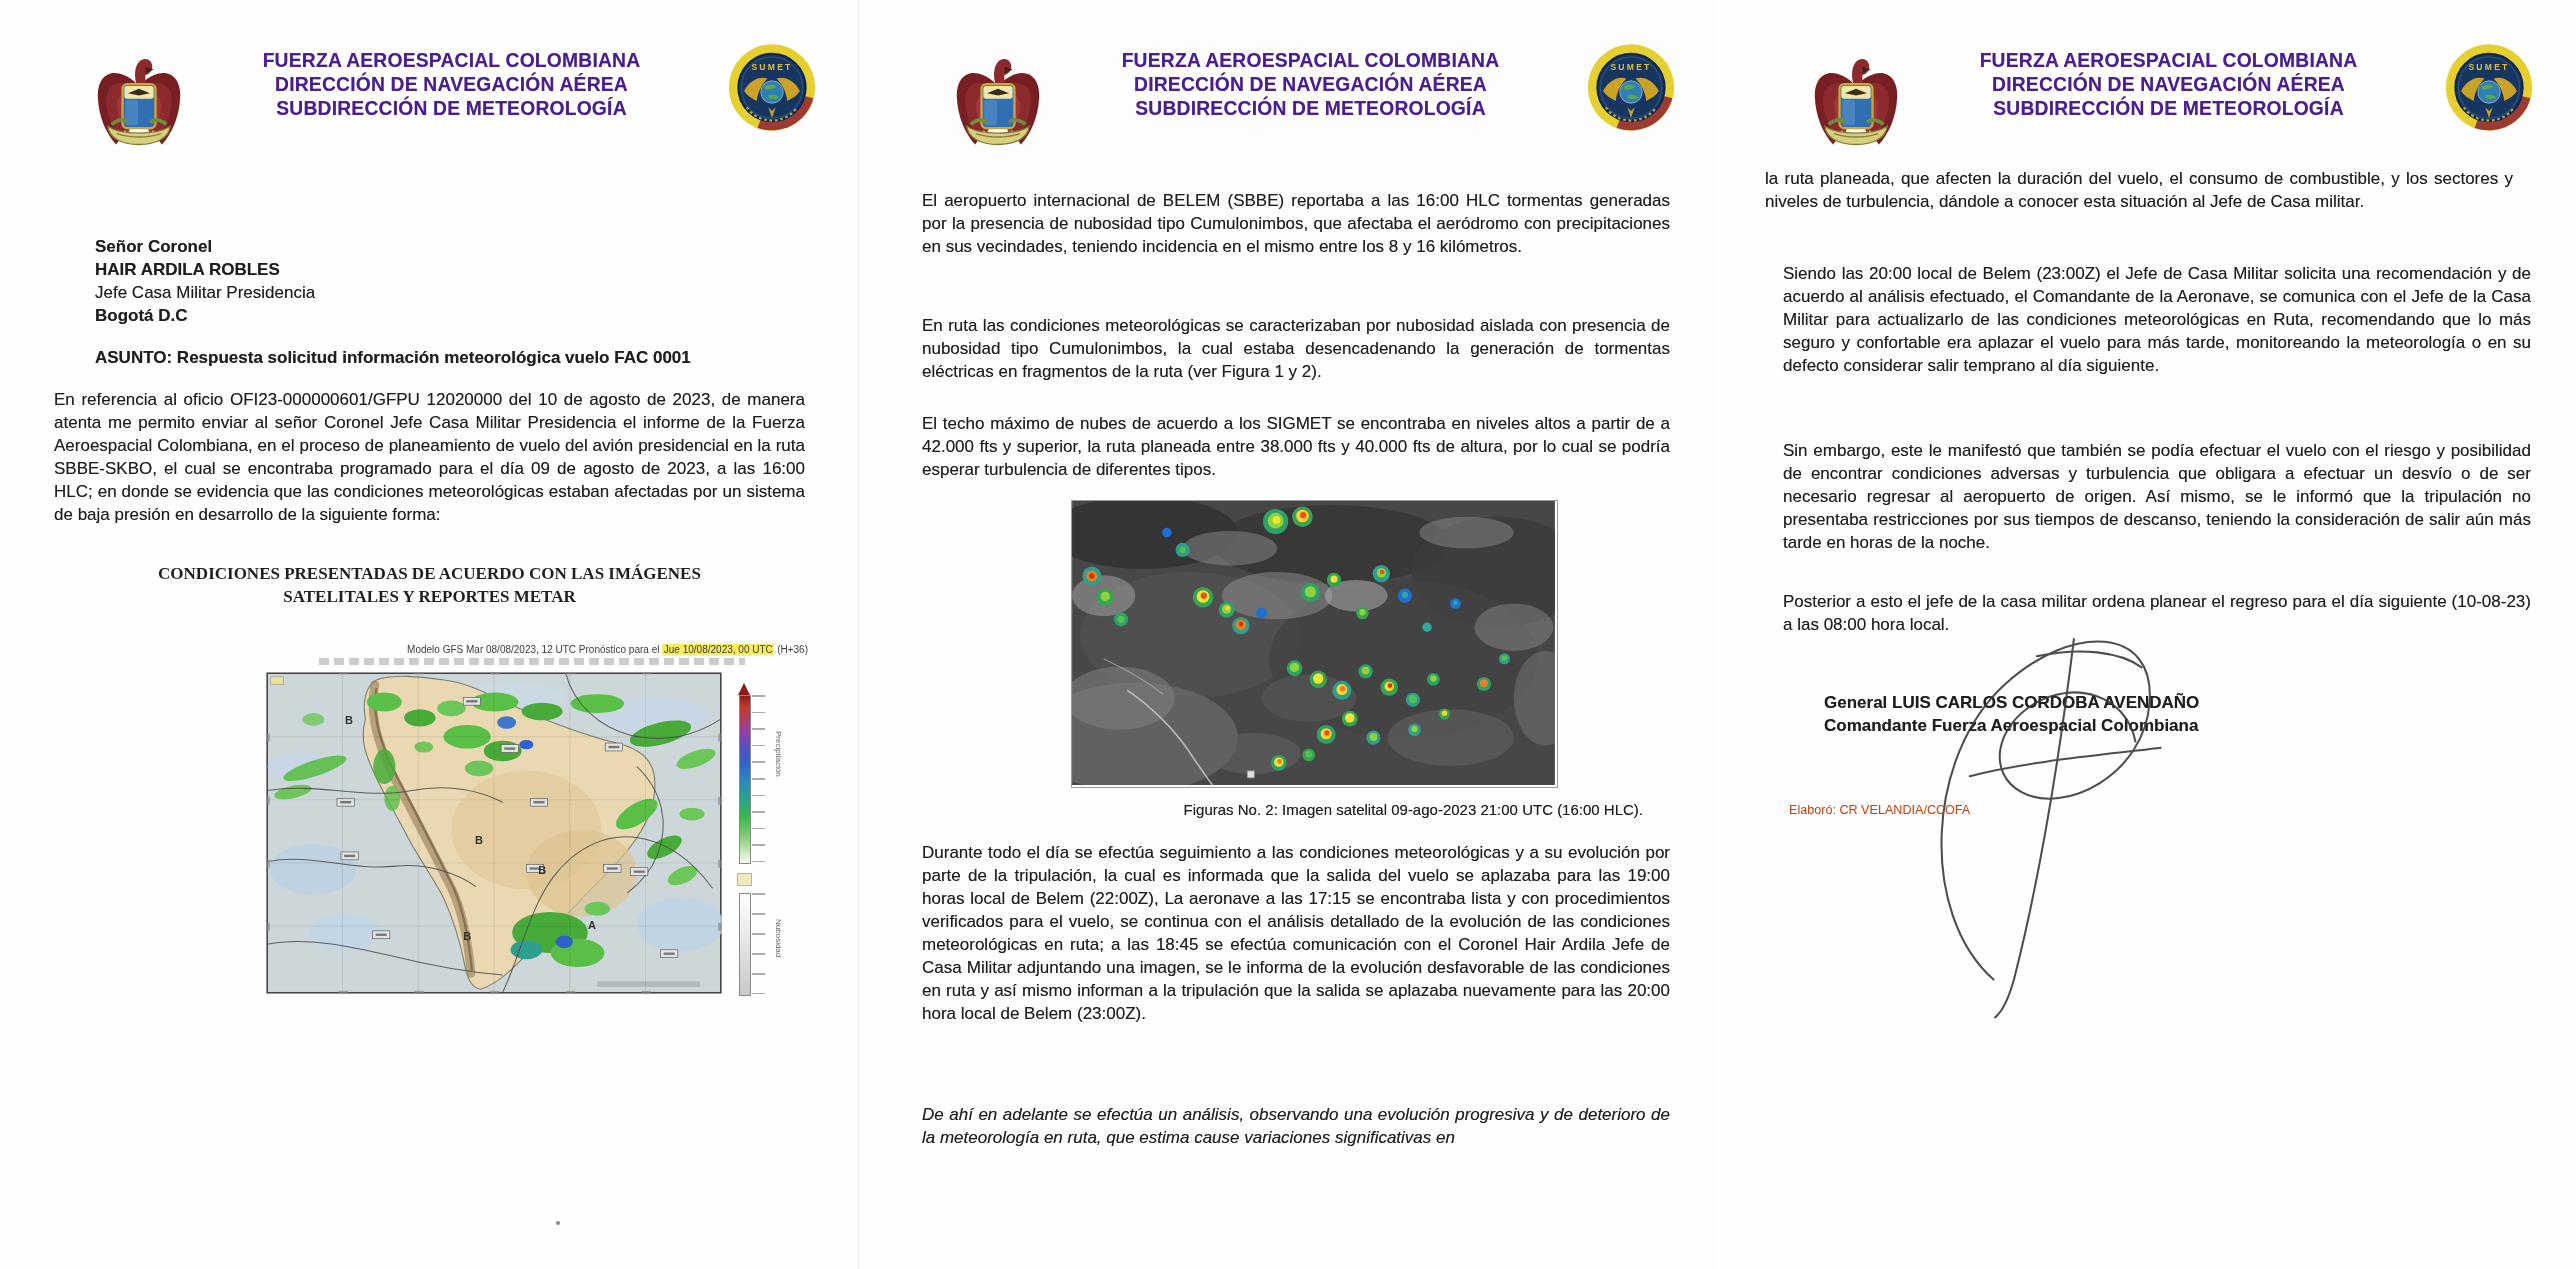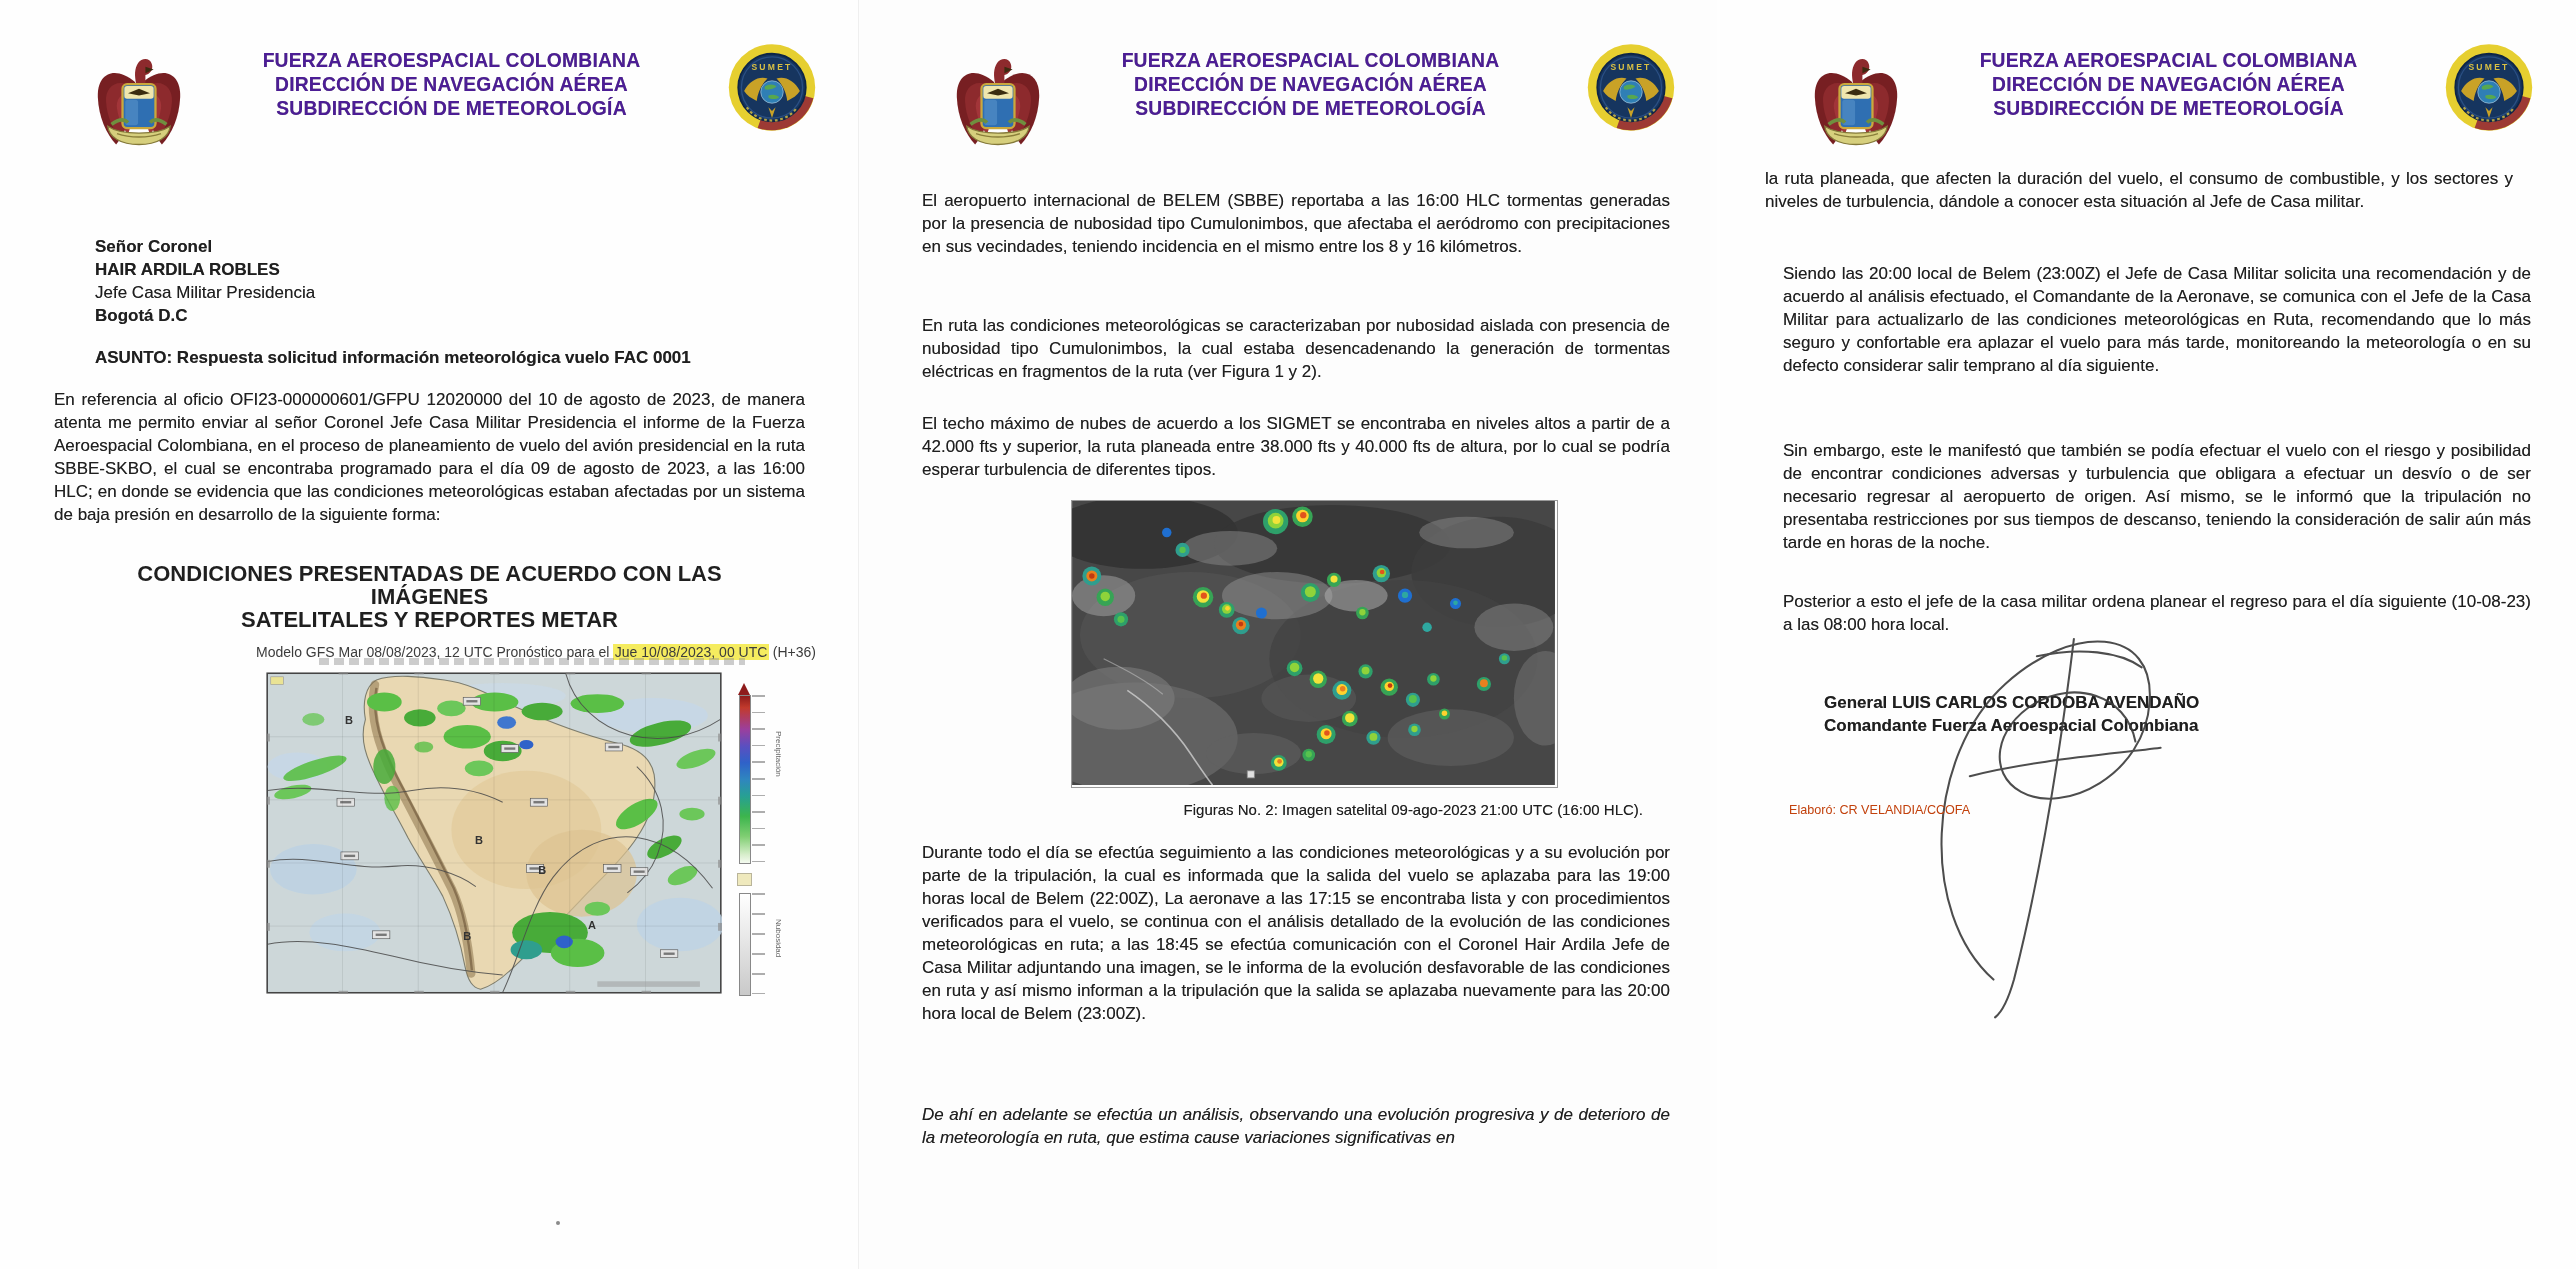--- a/index.html
+++ b/index.html
@@ -21,21 +21,21 @@
   
   .bodytext{font-size:17px;line-height:23px;text-align:justify;
     text-shadow:0 0 0.4px rgba(0,0,0,.5);}
   .line{font-size:17px;line-height:23px;text-shadow:0 0 0.4px rgba(0,0,0,.5);margin-left:41px;}
   .bold{font-weight:bold;}
   .center{text-align:center;}
   .caption{font-size:15px;line-height:22px;text-align:right;text-shadow:0 0 0.3px rgba(0,0,0,.5);}
   .small{font-size:12.6px;}
   
   .figure-map{position:absolute;left:256px;top:644px;width:584px;height:363px;}
-  .map-title{position:absolute;left:0;top:0;width:552px;text-align:right;font-size:14px;color:#3c3c3c;white-space:nowrap;}
+  .map-title{position:absolute;left:0;top:0;width:552px;text-align:right;font-size:10px;color:#3c3c3c;white-space:nowrap;}
   .map-title .hl{background:#f5ec5f;padding:0 1.6px;}
   .map-subtitle{position:absolute;left:63px;top:14px;width:426px;height:7px;opacity:.45;
     background:repeating-linear-gradient(90deg,#8f8f8f 0 10.3px,transparent 10.3px 15px);}
   .map-plot{position:absolute;left:9.5px;top:28px;}
   .cbar{position:absolute;left:483px;top:51px;width:10.3px;height:167px;border:0.8px solid #888;
     background:linear-gradient(to bottom,#8e1b1b 0%,#c23a2c 7%,#9b3f9d 20%,#5b4fc0 30%,#2f62c9 40%,#2f86bf 50%,#27a093 60%,#3cb54d 72%,#7fce72 84%,#d7eecb 95%,#f4faf0 100%);}
   .cbar:before{content:"";position:absolute;left:-1.6px;top:-12.6px;border-left:6.3px solid transparent;
     border-right:6.3px solid transparent;border-bottom:12.6px solid #8e1b1b;}
   .cbar-ticks{position:absolute;left:496px;top:51px;width:12.6px;height:167px;opacity:.6;
     background:repeating-linear-gradient(to bottom,#777 0 1.6px,transparent 1.6px 16.6px);}
@@ -110,21 +110,21 @@
       <div class="line bold">Señor Coronel</div>
       <div class="line bold">HAIR ARDILA ROBLES</div>
       <div class="line">Jefe Casa Militar Presidencia</div>
       <div class="line bold">Bogotá D.C</div>
     </div>
 
     <div class="abs line bold" style="left:54px;top:346px;width:751px;">ASUNTO: Respuesta solicitud información meteorológica vuelo FAC 0001</div>
 
     <div class="abs bodytext" style="left:54px;top:388px;width:751px;">En referencia al oficio OFI23-000000601/GFPU 12020000 del 10 de agosto de 2023, de manera atenta me permito enviar al señor Coronel Jefe Casa Militar Presidencia el informe de la Fuerza Aeroespacial Colombiana, en el proceso de planeamiento de vuelo del avión presidencial en la ruta SBBE-SKBO, el cual se encontraba programado para el día 09 de agosto de 2023, a las 16:00 HLC;  en donde se evidencia que las condiciones meteorológicas estaban afectadas por un sistema de baja presión en desarrollo de la siguiente forma:</div>
 
-    <div class="abs bold center" style="left:114px;top:562px;width:631px;font-size:22px;line-height:23px;">
+    <div class="abs bold center" style="left:114px;top:562px;width:631px;font-size:17px;line-height:23px;font-family:Liberation Serif, serif;">
       <div>CONDICIONES PRESENTADAS DE ACUERDO CON LAS IMÁGENES</div>
       <div>SATELITALES Y REPORTES METAR</div>
     </div>
 
     <figure class="figure-map" style="margin:0;">
       <div class="map-title">
         <span>Modelo GFS Mar 08/08/2023, 12 UTC  Pronóstico para el </span><span class="hl">Jue 10/08/2023, 00 UTC</span><span> (H+36)</span>
       </div>
       <div class="map-subtitle"></div>
       <svg class="map-plot" width="456" height="322" viewBox="0 0 578 408">

